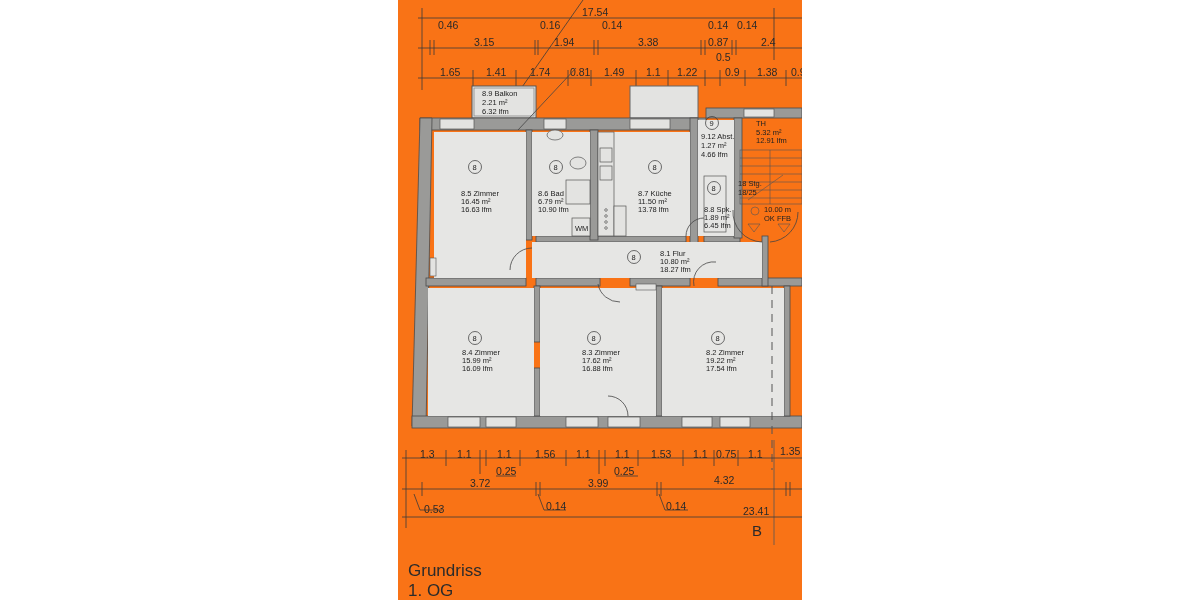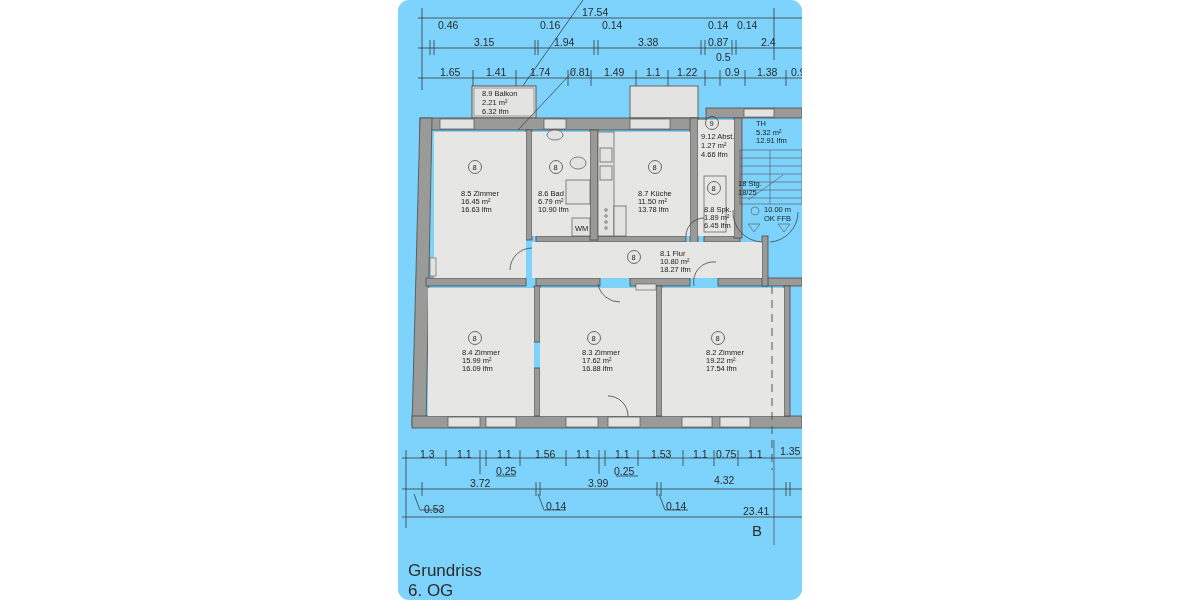--- a/index.html
+++ b/index.html
@@ -1,17 +1,17 @@
 <!DOCTYPE html>
 <html><head>
 <meta charset="utf-8">
 <style>
   html,body{margin:0;padding:0;}
   body{width:1200px;height:600px;background:#ffffff;position:relative;overflow:hidden;font-family:"Liberation Sans",sans-serif;}
-  #sheet{position:absolute;left:398px;top:0;width:404px;height:600px;background:#7dd3fc;overflow:hidden;border-radius:11px;}
+  #sheet{position:absolute;left:398px;top:0;width:404px;height:600px;background:#f97316;overflow:hidden;}
   #sheet svg{position:absolute;left:0;top:0;}
   .dim{font-size:10.5px;fill:#2a2a2a;font-family:"Liberation Sans",sans-serif;}
   .lbl{font-size:7.5px;fill:#222;font-family:"Liberation Sans",sans-serif;}
   .title{position:absolute;left:10px;font-size:17px;color:#2b2b2b;font-family:"Liberation Sans",sans-serif;}
   .axis{position:absolute;font-size:15px;color:#2b2b2b;font-family:"Liberation Sans",sans-serif;}
 </style>
 </head>
 <body>
 
 <div id="sheet">
@@ -305,14 +305,14 @@
     <text class="dim" x="316" y="484">4.32</text>
     <text class="dim" x="26" y="513">0.53</text>
     <text class="dim" x="148" y="510">0.14</text>
     <text class="dim" x="268" y="510">0.14</text>
     <text class="dim" x="345" y="515">23.41</text>
   </g>
 </svg>
 
   <div class="axis" style="left:354px;top:522px;">B</div>
   <div class="title" style="top:561px;">Grundriss</div>
-  <div class="title" style="top:581px;">6. OG</div>
+  <div class="title" style="top:581px;">1. OG</div>
 </div>
 
 </body></html>

